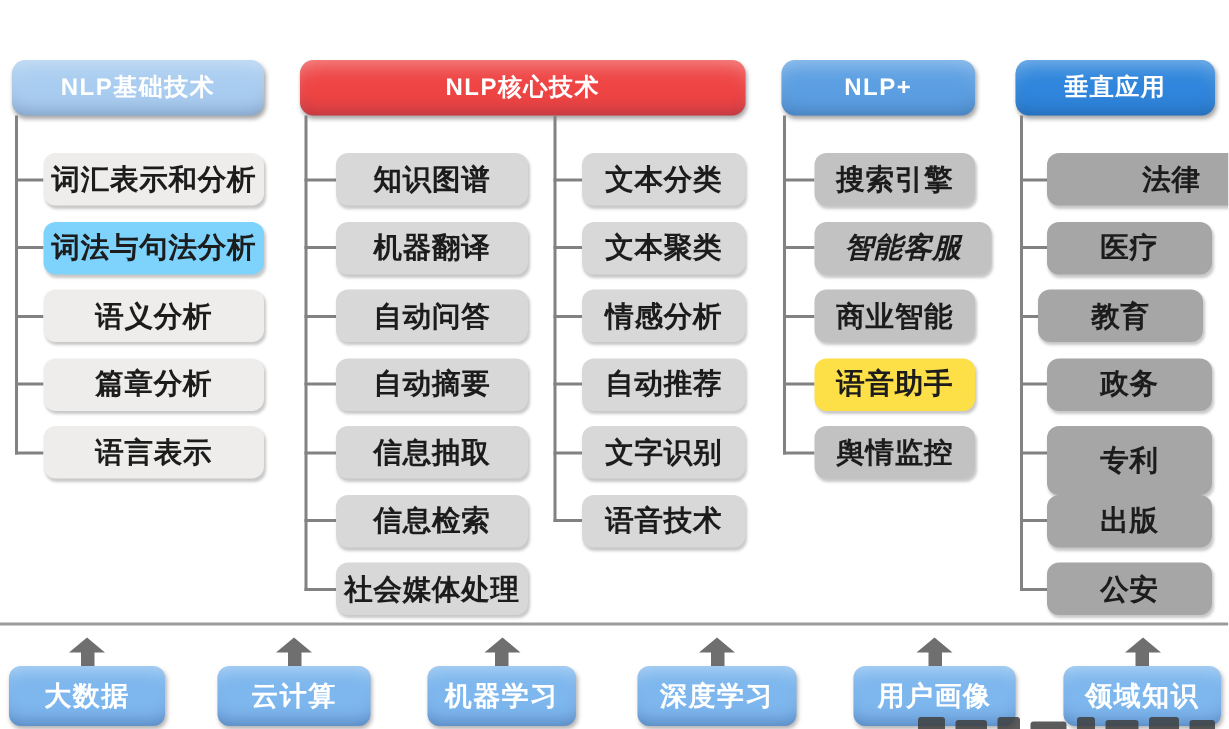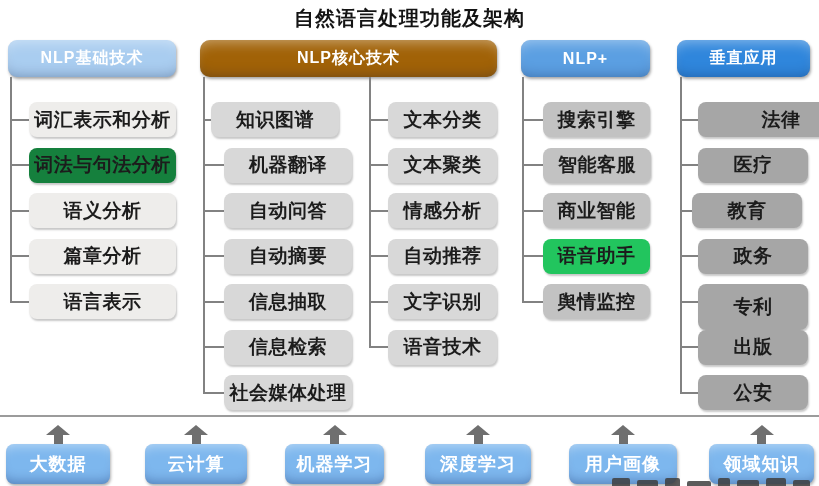--- a/index.html
+++ b/index.html
@@ -25,38 +25,37 @@
   .tri{position:absolute;width:0;height:0;border-left:12px solid transparent;border-right:12px solid transparent;}
   .stem{position:absolute;}
   #watermark{position:absolute;left:612px;top:478px;width:206px;height:8px;
              display:flex;gap:7px;align-items:flex-end;opacity:.85;}
   #watermark span{display:block;background:#3f3f3f;border-radius:2px 2px 0 0;height:8px;}
 </style>
 </head>
 <body>
 
 <div id="stage">
-  <h1 id="title" style="color: rgb(20, 20, 20);">自然语言处理功能及架构</h1>
   <div id="nodes">
       <div class="hdr" style="left: 8px; top: 40px; width: 168px; height: 37px; background: rgb(169, 205, 240);">NLP基础技术</div>
       <div class="line" style="left: 10px; top: 77px; width: 2px; height: 225.5px; background: rgb(130, 130, 130);"></div>
       <div class="line" style="left: 10px; top: 118.5px; width: 19px; height: 2px; background: rgb(130, 130, 130);"></div>
       <div class="node" style="left: 29px; top: 102px; width: 147px; height: 35px; background: rgb(238, 237, 235);">词汇表示和分析</div>
       <div class="line" style="left: 10px; top: 164px; width: 19px; height: 2px; background: rgb(130, 130, 130);"></div>
-      <div class="node" style="left: 29px; top: 147.5px; width: 147px; height: 35px; background: #15803d;">词法与句法分析</div>
+      <div class="node" style="left: 29px; top: 147.5px; width: 147px; height: 35px; background: #7dd3fc;">词法与句法分析</div>
       <div class="line" style="left: 10px; top: 209.5px; width: 19px; height: 2px; background: rgb(130, 130, 130);"></div>
       <div class="node" style="left: 29px; top: 193px; width: 147px; height: 35px; background: rgb(238, 237, 235);">语义分析</div>
       <div class="line" style="left: 10px; top: 255px; width: 19px; height: 2px; background: rgb(130, 130, 130);"></div>
       <div class="node" style="left: 29px; top: 238.5px; width: 147px; height: 35px; background: rgb(238, 237, 235);">篇章分析</div>
       <div class="line" style="left: 10px; top: 300.5px; width: 19px; height: 2px; background: rgb(130, 130, 130);"></div>
       <div class="node" style="left: 29px; top: 284px; width: 147px; height: 35px; background: rgb(238, 237, 235);">语言表示</div>
-      <div class="hdr" style="left: 200px; top: 40px; width: 297px; height: 37px; background: #a16207; border-radius: 10px;">NLP核心技术</div>
+      <div class="hdr" style="left: 200px; top: 40px; width: 297px; height: 37px; background: #ef4444;">NLP核心技术</div>
       <div class="line" style="left: 203px; top: 77px; width: 2px; height: 316.5px; background: rgb(130, 130, 130);"></div>
       <div class="line" style="left: 203px; top: 118.5px; width: 21px; height: 2px; background: rgb(130, 130, 130);"></div>
-      <div class="node" style="left: 211px; top: 102px; width: 128px; height: 35px; background: rgb(216, 216, 216);">知识图谱</div>
+      <div class="node" style="left: 224px; top: 102px; width: 128px; height: 35px; background: rgb(216, 216, 216);">知识图谱</div>
       <div class="line" style="left: 203px; top: 164px; width: 21px; height: 2px; background: rgb(130, 130, 130);"></div>
       <div class="node" style="left: 224px; top: 147.5px; width: 128px; height: 35px; background: rgb(216, 216, 216);">机器翻译</div>
       <div class="line" style="left: 203px; top: 209.5px; width: 21px; height: 2px; background: rgb(130, 130, 130);"></div>
       <div class="node" style="left: 224px; top: 193px; width: 128px; height: 35px; background: rgb(216, 216, 216);">自动问答</div>
       <div class="line" style="left: 203px; top: 255px; width: 21px; height: 2px; background: rgb(130, 130, 130);"></div>
       <div class="node" style="left: 224px; top: 238.5px; width: 128px; height: 35px; background: rgb(216, 216, 216);">自动摘要</div>
       <div class="line" style="left: 203px; top: 300.5px; width: 21px; height: 2px; background: rgb(130, 130, 130);"></div>
       <div class="node" style="left: 224px; top: 284px; width: 128px; height: 35px; background: rgb(216, 216, 216);">信息抽取</div>
       <div class="line" style="left: 203px; top: 346px; width: 21px; height: 2px; background: rgb(130, 130, 130);"></div>
       <div class="node" style="left: 224px; top: 329.5px; width: 128px; height: 35px; background: rgb(216, 216, 216);">信息检索</div>
@@ -73,25 +72,25 @@
       <div class="node" style="left: 388px; top: 238.5px; width: 109px; height: 35px; background: rgb(216, 216, 216);">自动推荐</div>
       <div class="line" style="left: 369px; top: 300.5px; width: 19px; height: 2px; background: rgb(130, 130, 130);"></div>
       <div class="node" style="left: 388px; top: 284px; width: 109px; height: 35px; background: rgb(216, 216, 216);">文字识别</div>
       <div class="line" style="left: 369px; top: 346px; width: 19px; height: 2px; background: rgb(130, 130, 130);"></div>
       <div class="node" style="left: 388px; top: 329.5px; width: 109px; height: 35px; background: rgb(216, 216, 216);">语音技术</div>
       <div class="hdr" style="left: 521px; top: 40px; width: 129px; height: 37px; background: rgb(91, 159, 226);">NLP+</div>
       <div class="line" style="left: 522px; top: 77px; width: 2px; height: 225.5px; background: rgb(130, 130, 130);"></div>
       <div class="line" style="left: 522px; top: 118.5px; width: 21px; height: 2px; background: rgb(130, 130, 130);"></div>
       <div class="node" style="left: 543px; top: 102px; width: 107px; height: 35px; background: rgb(194, 194, 194);">搜索引擎</div>
       <div class="line" style="left: 522px; top: 164px; width: 21px; height: 2px; background: rgb(130, 130, 130);"></div>
-      <div class="node" style="left: 543px; top: 147.5px; width: 108px; height: 35px; background: rgb(194, 194, 194);">智能客服</div>
+      <div class="node" style="left: 543px; top: 147.5px; width: 118px; height: 35px; background: rgb(194, 194, 194); font-style: italic;">智能客服</div>
       <div class="line" style="left: 522px; top: 209.5px; width: 21px; height: 2px; background: rgb(130, 130, 130);"></div>
       <div class="node" style="left: 543px; top: 193px; width: 107px; height: 35px; background: rgb(194, 194, 194);">商业智能</div>
       <div class="line" style="left: 522px; top: 255px; width: 21px; height: 2px; background: rgb(130, 130, 130);"></div>
-      <div class="node" style="left: 543px; top: 238.5px; width: 107px; height: 35px; background: #22c55e;">语音助手</div>
+      <div class="node" style="left: 543px; top: 238.5px; width: 107px; height: 35px; background: #fde047;">语音助手</div>
       <div class="line" style="left: 522px; top: 300.5px; width: 21px; height: 2px; background: rgb(130, 130, 130);"></div>
       <div class="node" style="left: 543px; top: 284px; width: 107px; height: 35px; background: rgb(194, 194, 194);">舆情监控</div>
       <div class="hdr" style="left: 677px; top: 40px; width: 133px; height: 37px; background: rgb(47, 134, 220);">垂直应用</div>
       <div class="line" style="left: 680px; top: 77px; width: 2px; height: 316.5px; background: rgb(130, 130, 130);"></div>
       <div class="line" style="left: 680px; top: 118.5px; width: 18px; height: 2px; background: rgb(130, 130, 130);"></div>
       <div class="node" style="left: 698px; top: 102px; width: 110px; height: 35px; background: rgb(166, 166, 166); padding-left: 28px;">法律</div>
       <div class="line" style="left: 680px; top: 164px; width: 18px; height: 2px; background: rgb(130, 130, 130);"></div>
       <div class="node" style="left: 698px; top: 147.5px; width: 110px; height: 35px; background: rgb(166, 166, 166);">医疗</div>
       <div class="line" style="left: 680px; top: 209.5px; width: 18px; height: 2px; background: rgb(130, 130, 130);"></div>
       <div class="node" style="left: 692px; top: 193px; width: 110px; height: 35px; background: rgb(166, 166, 166);">教育</div>

